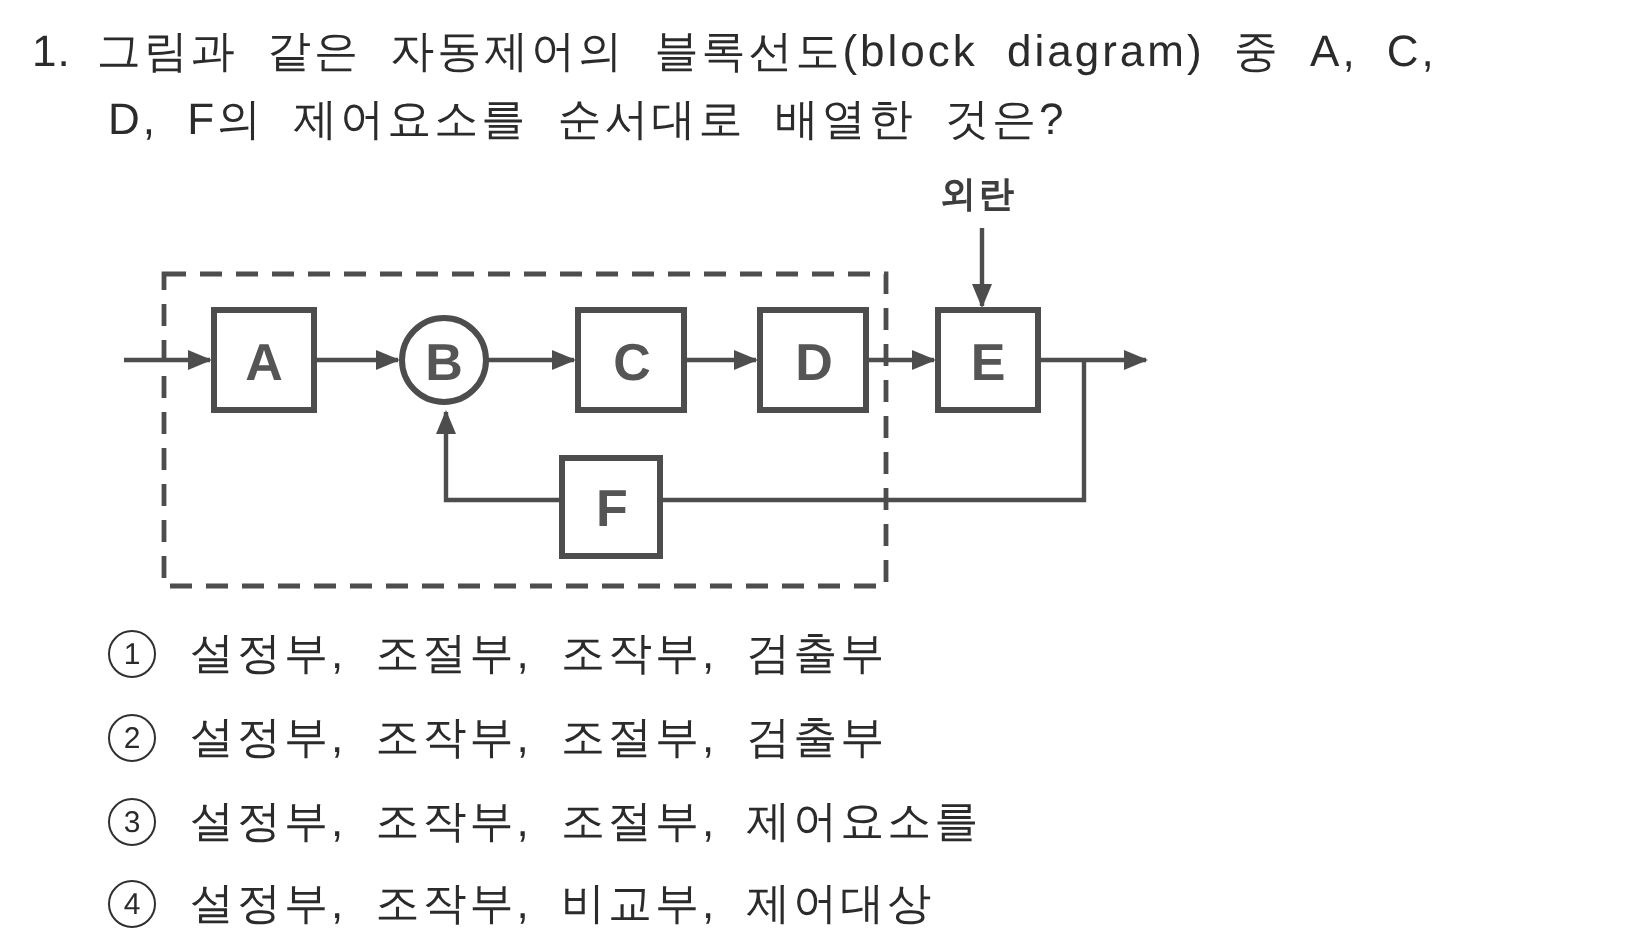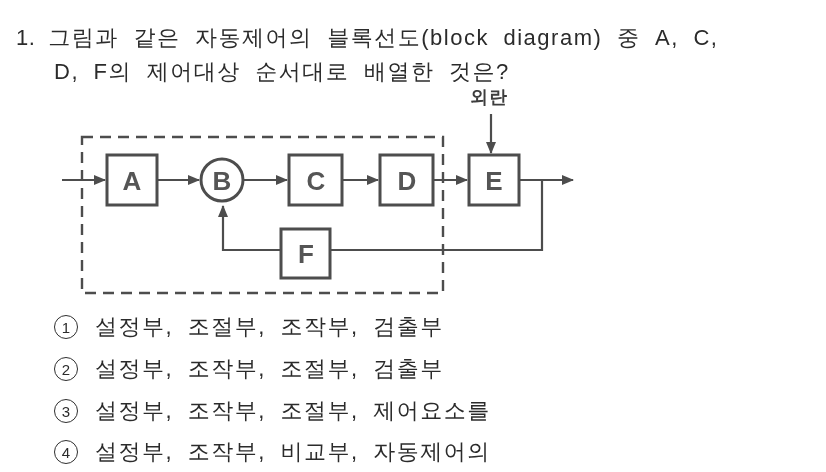--- a/index.html
+++ b/index.html
@@ -3,21 +3,21 @@
 <meta charset="utf-8">
 <style>
   html, body { margin:0; padding:0; background:#ffffff; }
   .page {
     position:relative; width:826px; height:472px; background:#ffffff;
     font-family:"Liberation Sans","DejaVu Sans",sans-serif; color:#2b2b2b;
     overflow:hidden;
   }
   .q-line {
     position:absolute; font-size:22px; letter-spacing:1.5px; word-spacing:7px;
-    color:#2b2b2b; white-space:nowrap;margin-top:12px;
+    color:#2b2b2b; white-space:nowrap;
   }
   .q-line1 { left:16px; top:11px; }
   .q-line2 { left:54px; top:45px; }
   .q-num { margin-right:13px; letter-spacing:0.5px; }
   .diagram { position:absolute; left:0; top:0; }
   .blk  { fill:#ffffff; stroke:#4d4d4d; stroke-width:3px; }
   .wire { stroke:#4d4d4d; stroke-width:2.2px; fill:none; }
   .dashed { fill:none; stroke:#4d4d4d; stroke-width:2.4px; stroke-dasharray:11 7; }
   .blk-label { font-size:26px; font-weight:bold; fill:#555555; text-anchor:middle;
                font-family:"Liberation Sans","DejaVu Sans",sans-serif; }
@@ -35,21 +35,21 @@
   }
 </style>
 </head>
 <body>
 
 <div class="page">
 
   <div class="q-line q-line1">
     <span class="q-num">1.</span><span>그림과 같은 자동제어의 블록선도(block diagram) 중 A, C,</span>
   </div>
-  <div class="q-line q-line2">D, F의 제어대상 순서대로 배열한 것은?</div>
+  <div class="q-line q-line2">D, F의 제어요소를 순서대로 배열한 것은?</div>
 
   <svg class="diagram" width="826" height="310" viewBox="0 0 826 310">
     <defs>
       <marker id="arrow" viewBox="0 0 12 10" refX="11" refY="5" markerWidth="12" markerHeight="10" markerUnits="userSpaceOnUse" orient="auto">
         <path d="M0,0 L12,5 L0,10 z" fill="#4d4d4d"></path>
       </marker>
     </defs>
 
     <text class="dist-label" x="489" y="103">외란</text>
     <line class="wire" x1="491" y1="114" x2="491" y2="153" marker-end="url(#arrow)"></line>
@@ -92,16 +92,16 @@
   <div class="choice" style="top:355px">
     <span class="choice-marker">2</span>
     <span>설정부, 조작부, 조절부, 검출부</span>
   </div>
   <div class="choice" style="top:397px">
     <span class="choice-marker">3</span>
     <span>설정부, 조작부, 조절부, 제어요소를</span>
   </div>
   <div class="choice" style="top:438px">
     <span class="choice-marker">4</span>
-    <span>설정부, 조작부, 비교부, 자동제어의</span>
+    <span>설정부, 조작부, 비교부, 제어대상</span>
   </div>
 
 </div>
 
 </body></html>

